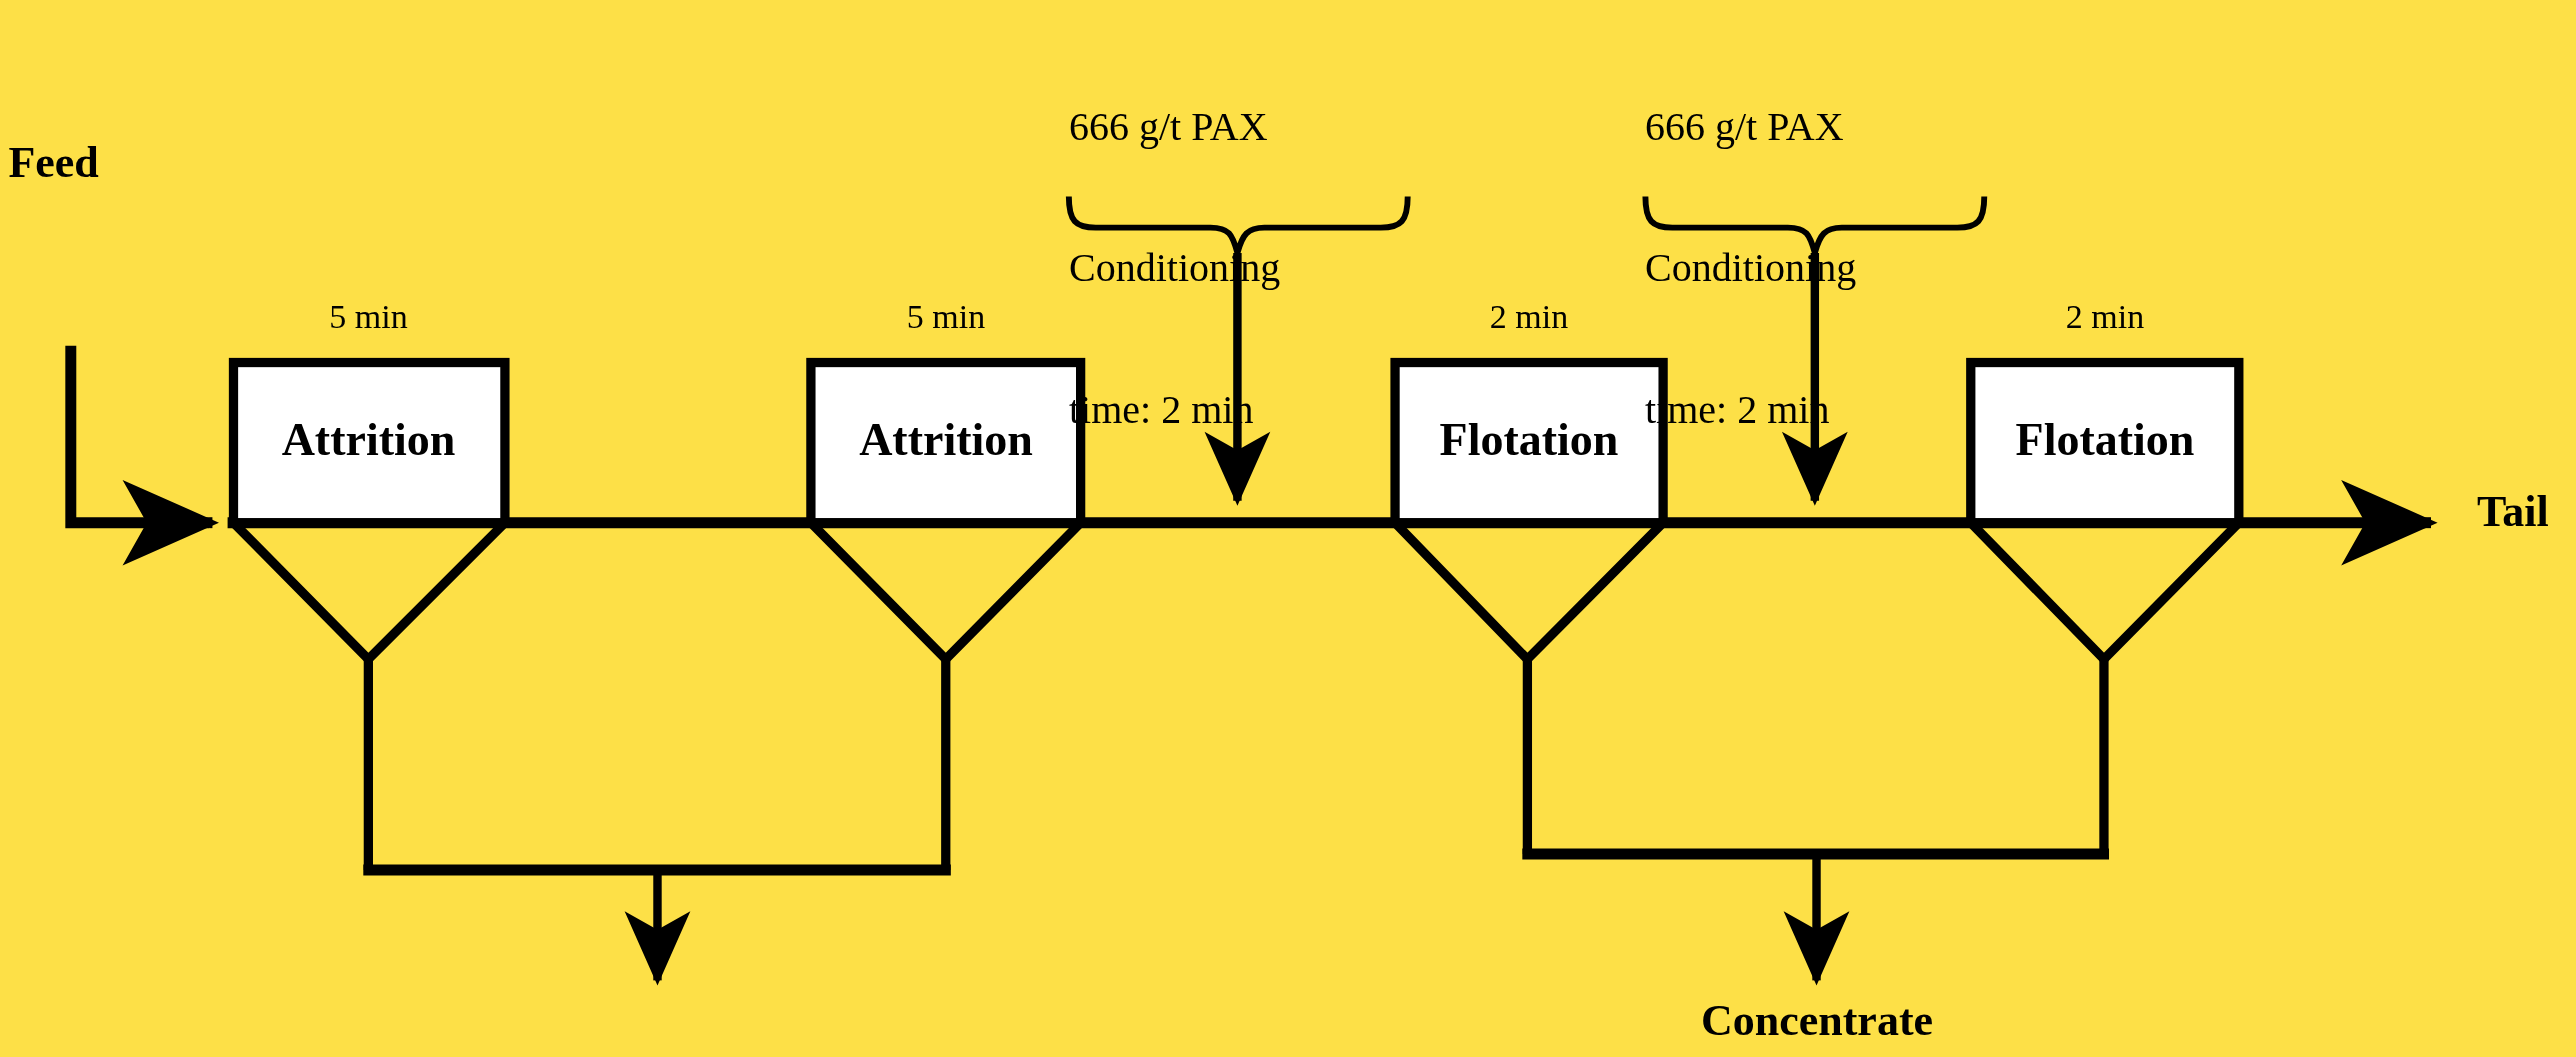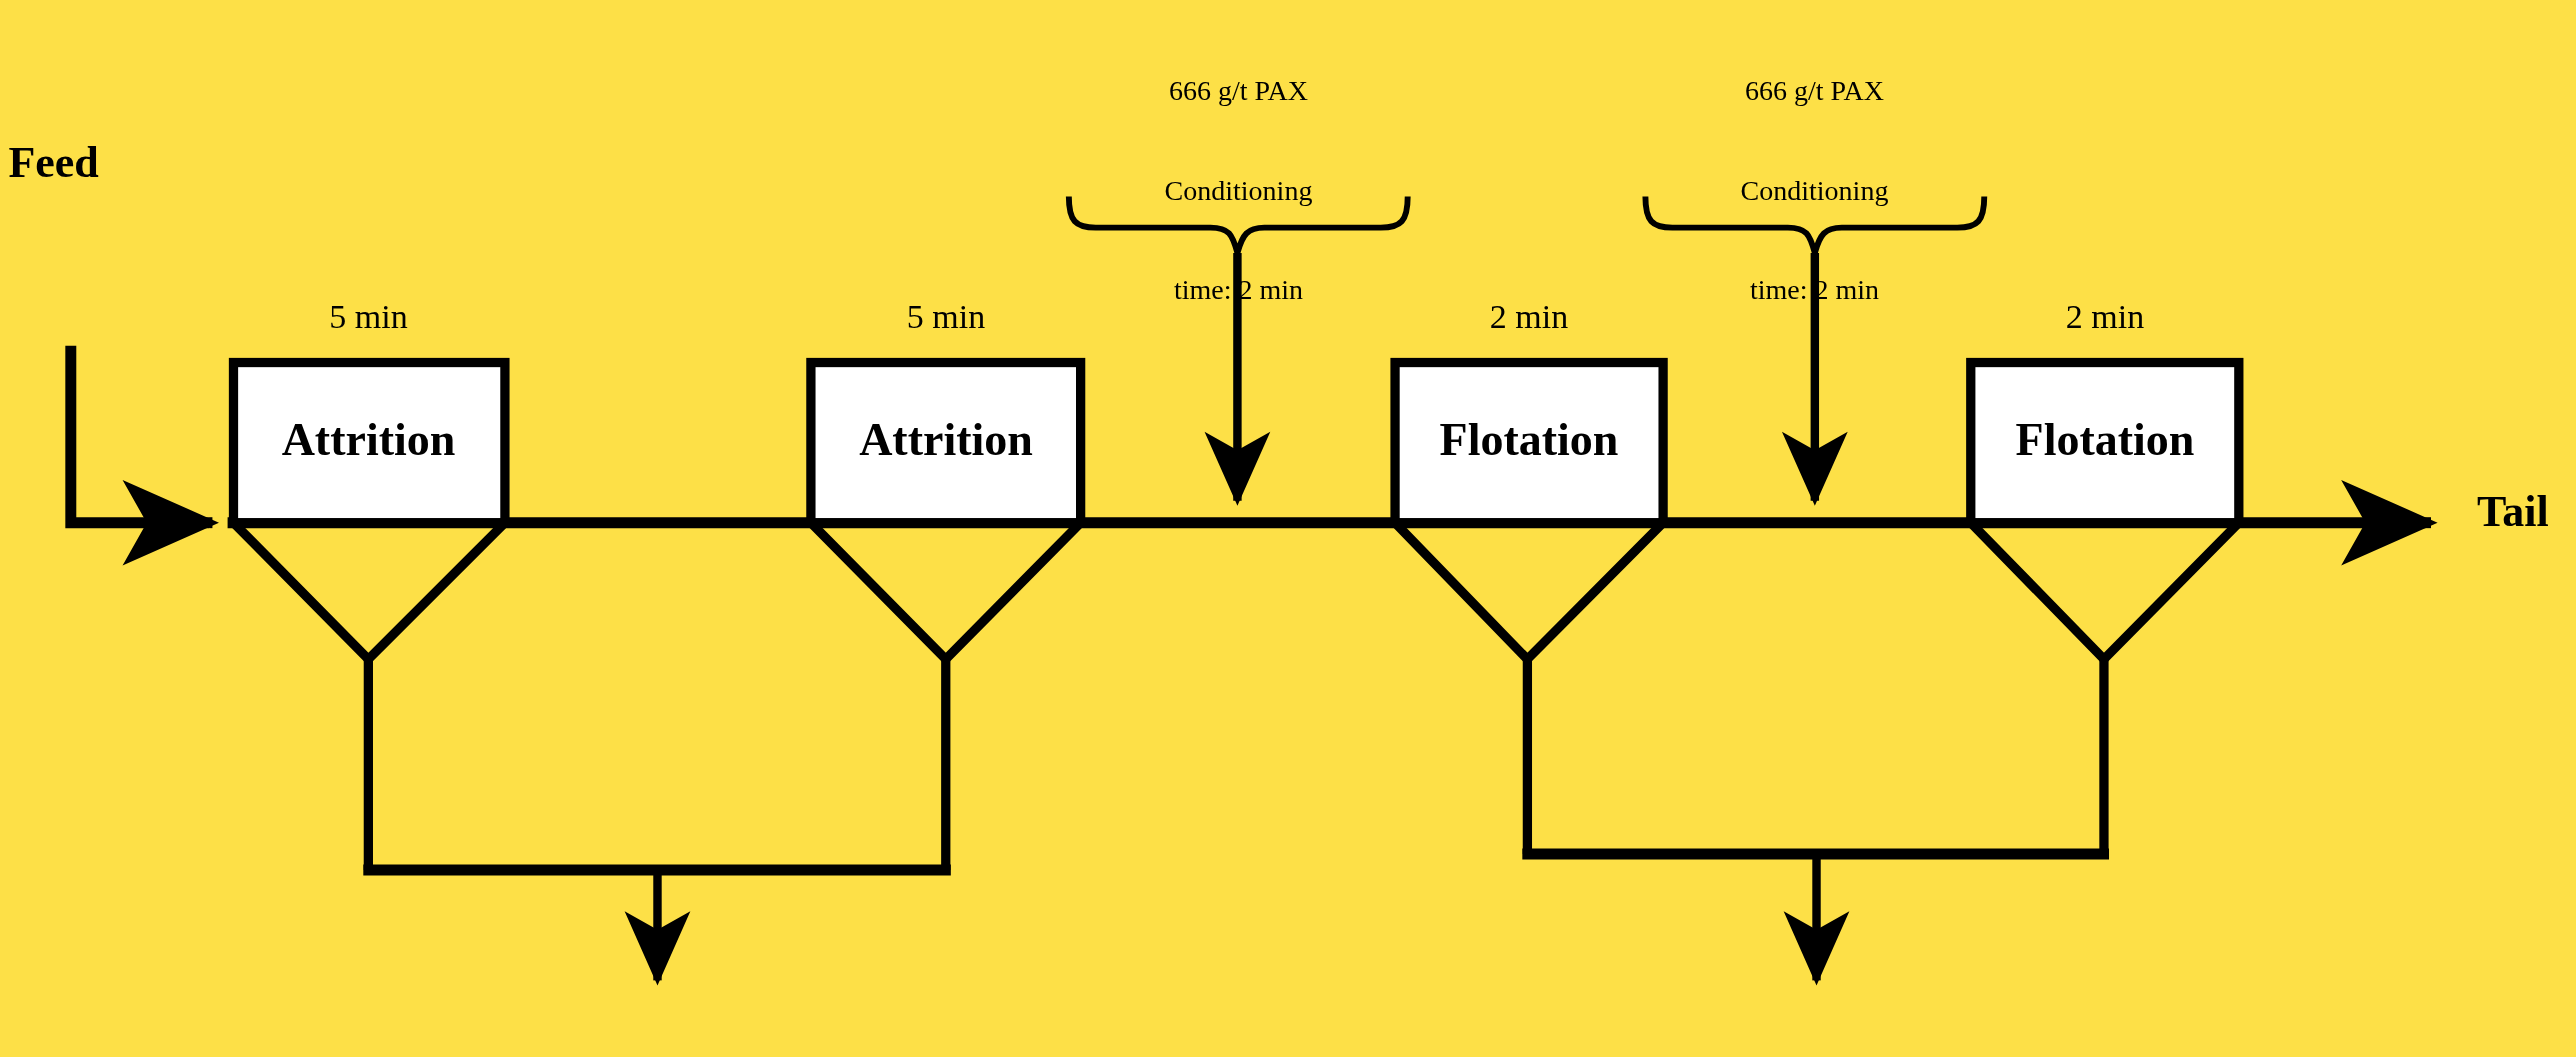--- a/index.html
+++ b/index.html
@@ -41,22 +41,21 @@
   }
   .txt-time {
     font-size: 34px;
     text-align: center;
   }
   .txt-stream {
     font-size: 44px;
     font-weight: bold;
   }
   .txt-reagent {
-    font-size: 28px;
-    text-align: center;
+    font-size: 40px;
   }
 </style>
 </head>
 <body>
 
 <div id="flowsheet">
 
   <svg class="sheet" viewBox="0 0 3056 1255" xmlns="http://www.w3.org/2000/svg">
     <defs>
       <marker id="arrowEnd" markerWidth="11" markerHeight="11" refX="8.6" refY="4" orient="auto" markerUnits="strokeWidth">
@@ -165,15 +164,16 @@
     <div>time: 2 min</div>
   </div>
 
   <div class="lbl txt-reagent" style="left:1645px; top:8.4px; width:339px;">
     <div>666 g/t PAX</div>
     <div>Conditioning</div>
     <div>time: 2 min</div>
   </div>
 
 
+  <div class="lbl txt-stream" style="left:1564px; top:995px; width:506px; text-align:center;">Concentrate</div>
 
 </div>
 
 
 </body></html>

